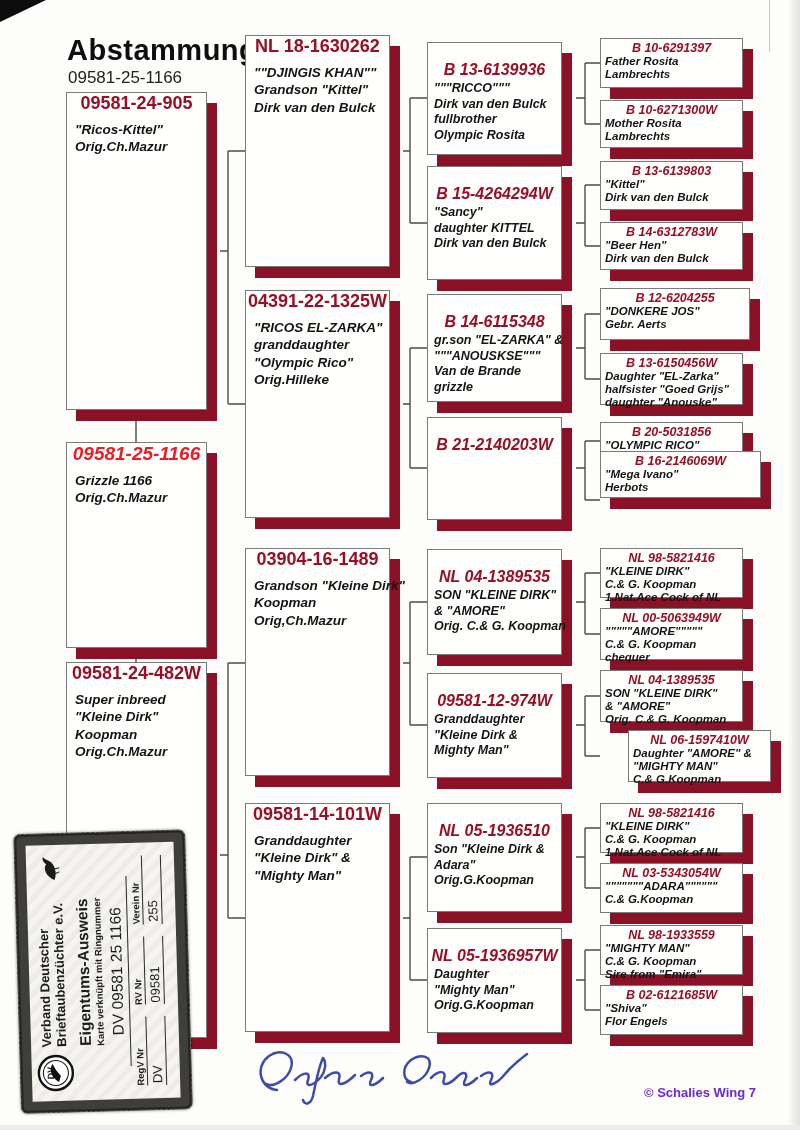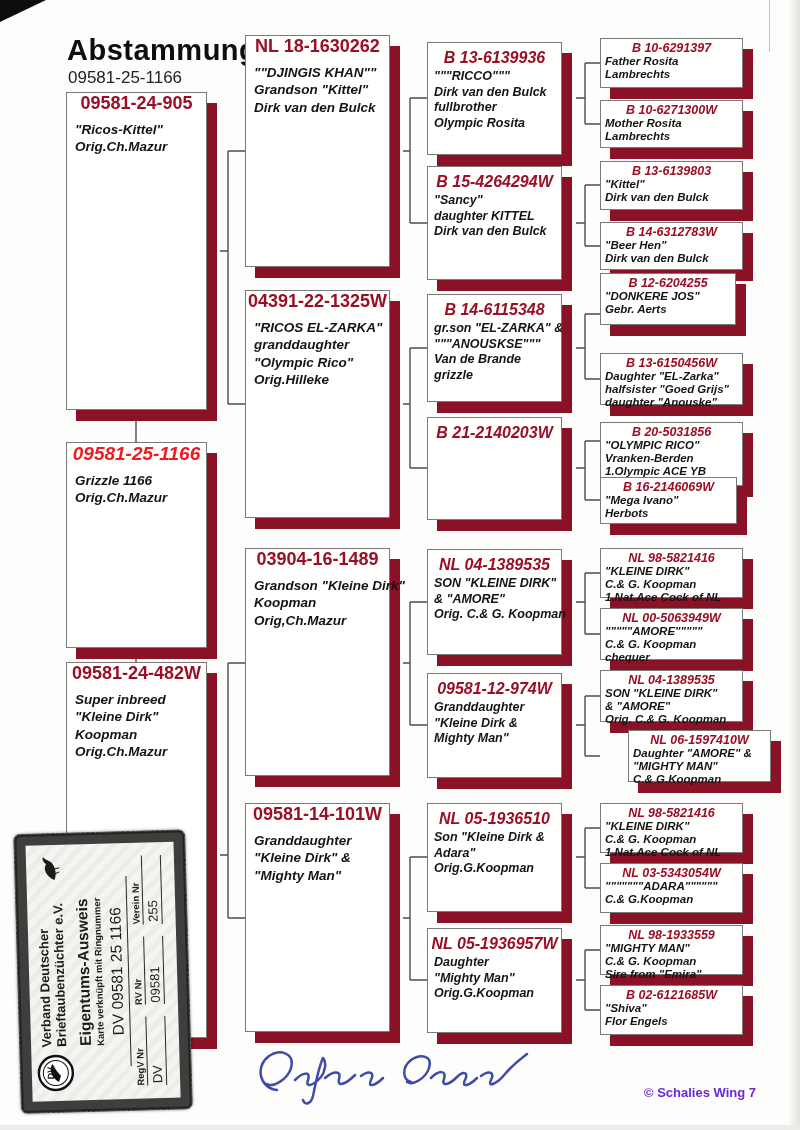--- a/index.html
+++ b/index.html
@@ -14,21 +14,21 @@
   .page-subtitle{position:absolute;left:68px;top:68px;font-size:17px;color:#222;}
   
   .pbox{
     position:absolute;background:#fffffe;border:1.3px solid #7a7a78;
     box-shadow:10px 11px 0 #8b1126;box-sizing:border-box;z-index:2;
   }
   .ring{font-weight:bold;color:#9a0f26;text-align:center;white-space:pre;}
   .pbody{font-weight:bold;font-style:italic;color:#141414;white-space:pre;line-height:1.28;}
   .gen1 .ring,.gen2 .ring{font-size:18px;}
   .gen1 .pbody,.gen2 .pbody{font-size:13.5px;margin-top:7px;padding-left:8px;}
-  .gen3 .ring{font-size:16px;font-style:italic;margin-top:6px;}
+  .gen3 .ring{font-size:16px;font-style:italic;margin-top:18px;}
   .gen3 .pbody{font-size:12.5px;margin-top:2px;padding-left:6px;line-height:1.24;}
   .gen4 .ring{font-size:12.5px;font-style:italic;margin-top:2px;}
   .gen4 .pbody{font-size:11.5px;margin-top:0;padding-left:4px;line-height:1.13;}
   .subject .ring{color:#ee1b23;font-style:italic;font-size:19px;}
   
   .connectors{position:absolute;left:0;top:0;z-index:1;}
   
   .card-wrap{
     position:absolute;left:21px;top:1114px;width:280px;height:172px;
     transform:rotate(-91.6deg);transform-origin:0 0;z-index:6;
@@ -205,38 +205,38 @@
 <div class="pbox gen4" style="left:600px;top:161px;width:143px;height:49px">
   <div class="ring">B 13-6139803</div>
   <div class="pbody">"Kittel"
 Dirk van den Bulck</div>
 </div>
 <div class="pbox gen4" style="left:600px;top:222px;width:143px;height:48px">
   <div class="ring">B 14-6312783W</div>
   <div class="pbody">"Beer Hen"
 Dirk van den Bulck</div>
 </div>
-<div class="pbox gen4" style="left:600px;top:273px;width:136px;height:52px">
+<div class="pbox gen4" style="left:600px;top:288px;width:150px;height:52px">
   <div class="ring">B 12-6204255</div>
   <div class="pbody">"DONKERE JOS"
 Gebr. Aerts</div>
 </div>
 <div class="pbox gen4" style="left:600px;top:353px;width:143px;height:52px">
   <div class="ring">B 13-6150456W</div>
   <div class="pbody">Daughter "EL-Zarka"
 halfsister "Goed Grijs"
 daughter "Anouske"</div>
 </div>
 <div class="pbox gen4" style="left:600px;top:422px;width:143px;height:64px">
   <div class="ring">B 20-5031856</div>
   <div class="pbody">"OLYMPIC RICO"
 Vranken-Berden
 1.Olympic ACE YB</div>
 </div>
-<div class="pbox gen4" style="left:600px;top:477px;width:137px;height:47px">
+<div class="pbox gen4" style="left:600px;top:451px;width:161px;height:47px">
   <div class="ring">B 16-2146069W</div>
   <div class="pbody">"Mega Ivano"
 Herbots</div>
 </div>
 <div class="pbox gen4" style="left:600px;top:548px;width:143px;height:50px">
   <div class="ring">NL 98-5821416</div>
   <div class="pbody">"KLEINE DIRK"
 C.&amp; G. Koopman
 1.Nat.Ace Cock of NL</div>
 </div>

